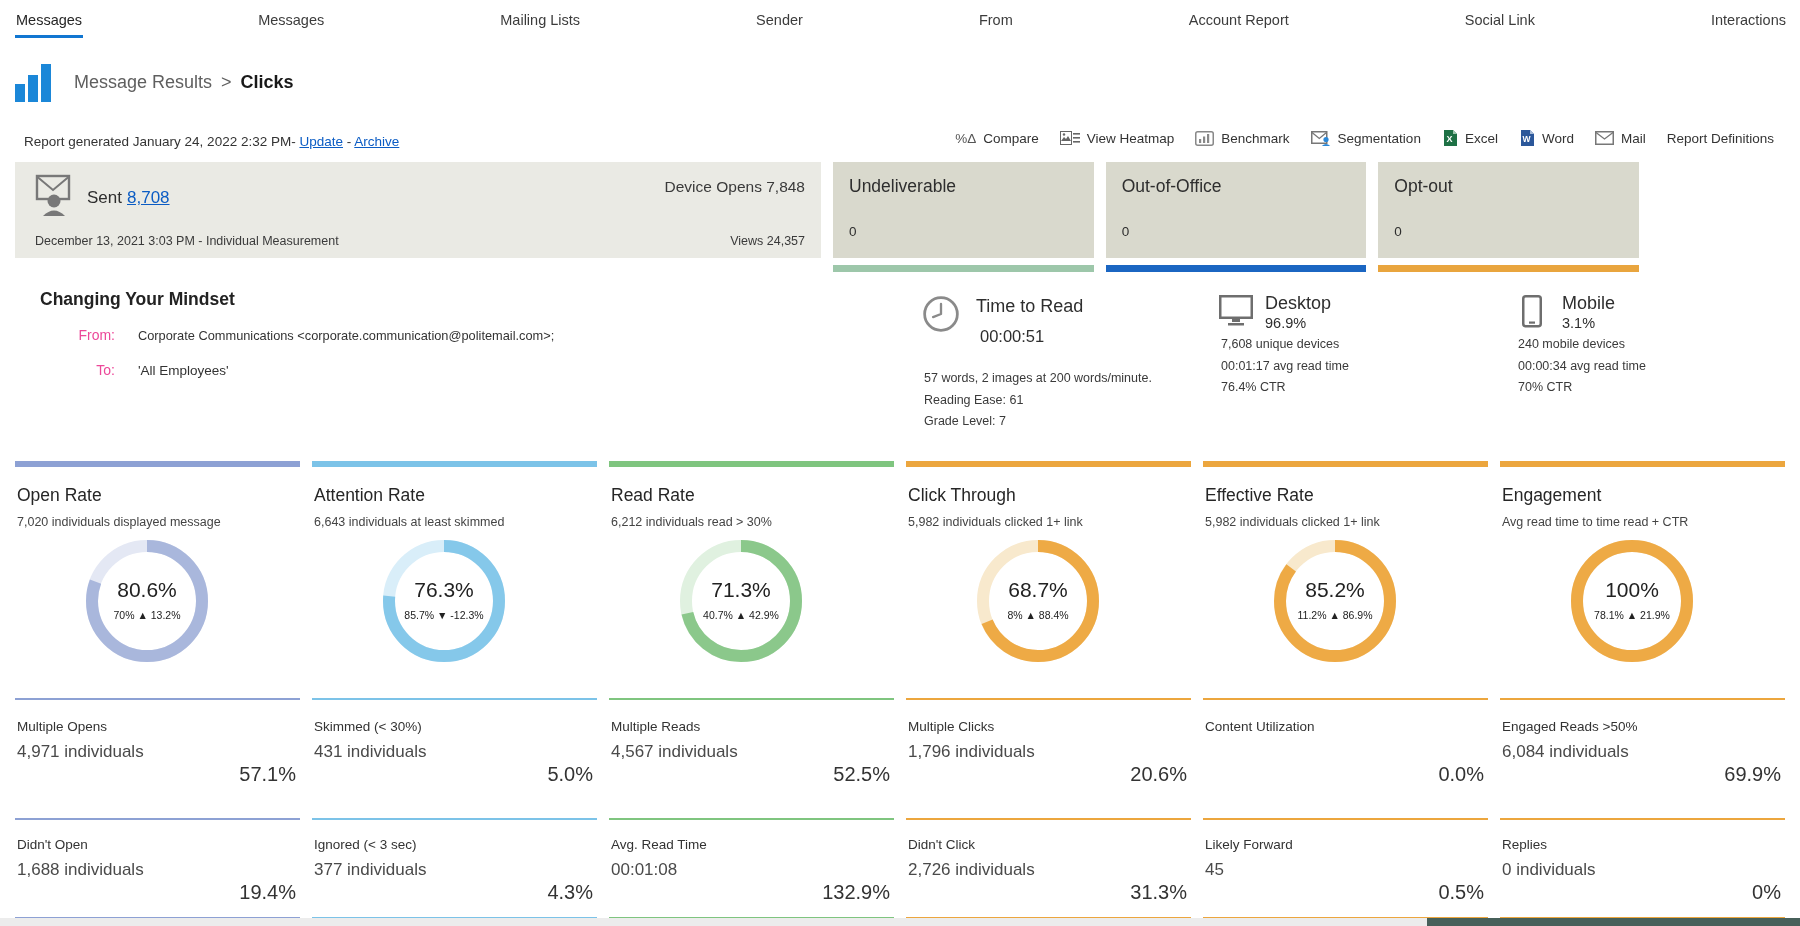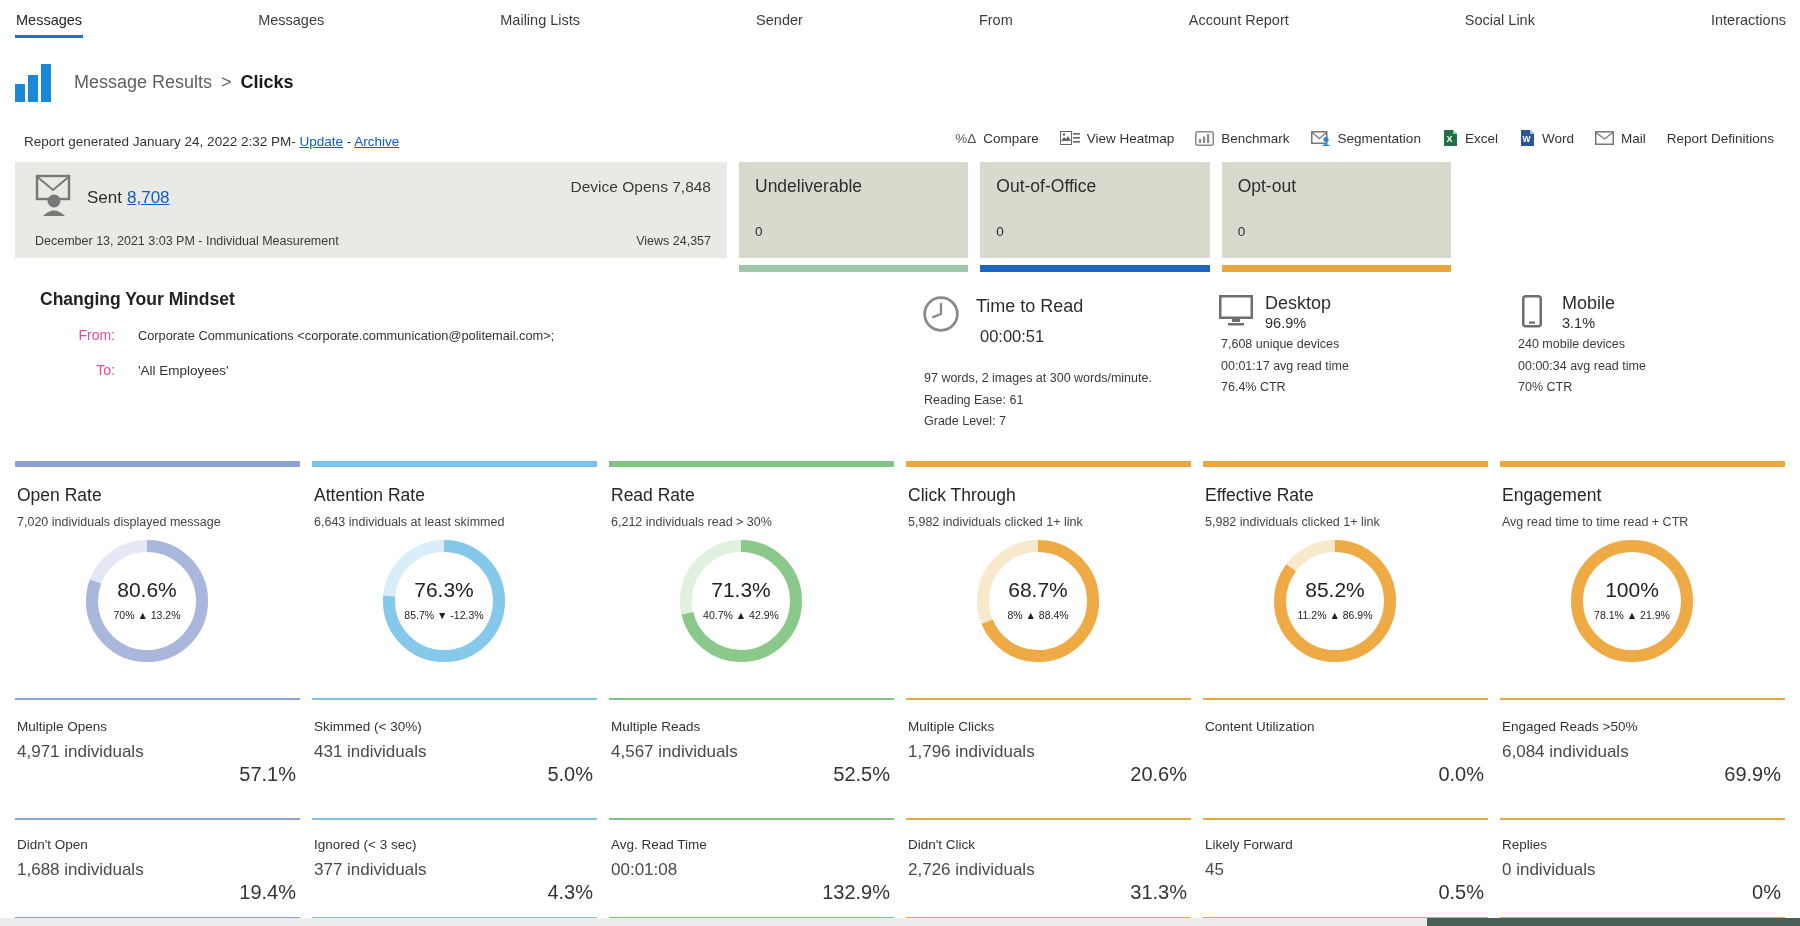--- a/index.html
+++ b/index.html
@@ -21,21 +21,21 @@
   .crumb-page{color:#191919;font-weight:bold;}
 
   
   .report-row{position:absolute;top:134px;left:24px;font-size:13.5px;color:#333;}
   .report-row a{color:#0b5cc4;text-decoration:underline;cursor:pointer;}
   .toolbar{position:absolute;top:130px;right:26px;display:flex;gap:21px;align-items:center;font-size:13.5px;color:#333;}
   .titem{display:flex;gap:7px;align-items:center;cursor:pointer;background:none;border:none;font:inherit;color:inherit;padding:0;white-space:nowrap;}
   .titem .ticon{display:flex;align-items:center;}
 
   
-  .band-a{position:absolute;left:15px;top:162px;width:1436px;display:grid;grid-template-columns:repeat(6,1fr);gap:12px;}
+  .band-a{position:absolute;left:15px;top:162px;width:1624px;display:grid;grid-template-columns:repeat(6,1fr);gap:12px;}
   .summary-box{grid-column:1/4;background:#eaeae4;height:96px;position:relative;}
   .sent-icon{position:absolute;left:20px;top:12px;}
   .sent-label{position:absolute;left:72px;top:26px;font-size:17px;color:#2e2e2e;}
   .sent-value{position:absolute;left:112px;top:26px;font-size:17px;color:#0b5cc4;text-decoration:underline;cursor:pointer;}
   .device-opens{position:absolute;right:16px;top:16px;font-size:15.5px;color:#3a3a3a;}
   .measurement{position:absolute;left:20px;bottom:10px;font-size:12.5px;color:#3a3a3a;}
   .views{position:absolute;right:16px;bottom:10px;font-size:12.5px;color:#3a3a3a;}
   .status-wrap{position:relative;height:110px;}
   .status-card{background:#d9d9cd;height:96px;position:relative;cursor:pointer;text-align:center;}
   .status-title{position:absolute;left:16px;top:14px;font-size:17.5px;color:#2e2e2e;}
@@ -236,21 +236,21 @@
   <div class="info-card time">
     <span class="ic-icon">
       <svg width="38" height="38" viewBox="0 0 36 36">
         <circle cx="18" cy="18" r="15.5" fill="none" stroke="#8a8a8a" stroke-width="2.6"></circle>
         <path d="M18 18 L18 8.5 M18 18 L10.5 21" fill="none" stroke="#8a8a8a" stroke-width="2.2" stroke-linecap="round"></path>
       </svg>
     </span>
     <span class="ic-title">Time to Read</span>
     <span class="ic-value-big">00:00:51</span>
     <div class="ic-lines low">
-      <div>97 words, 2 images at 300 words/minute.</div>
+      <div>57 words, 2 images at 200 words/minute.</div>
       <div>Reading Ease: 61</div>
       <div>Grade Level: 7</div>
     </div>
   </div>
 
   <div class="info-card">
     <span class="ic-icon">
       <svg width="34" height="31" viewBox="0 0 34 31">
         <rect x="1.25" y="1.25" width="31.5" height="21.5" fill="none" stroke="#6e6e6e" stroke-width="2.5"></rect>
         <rect x="13" y="24" width="8" height="3" fill="#6e6e6e"></rect>

